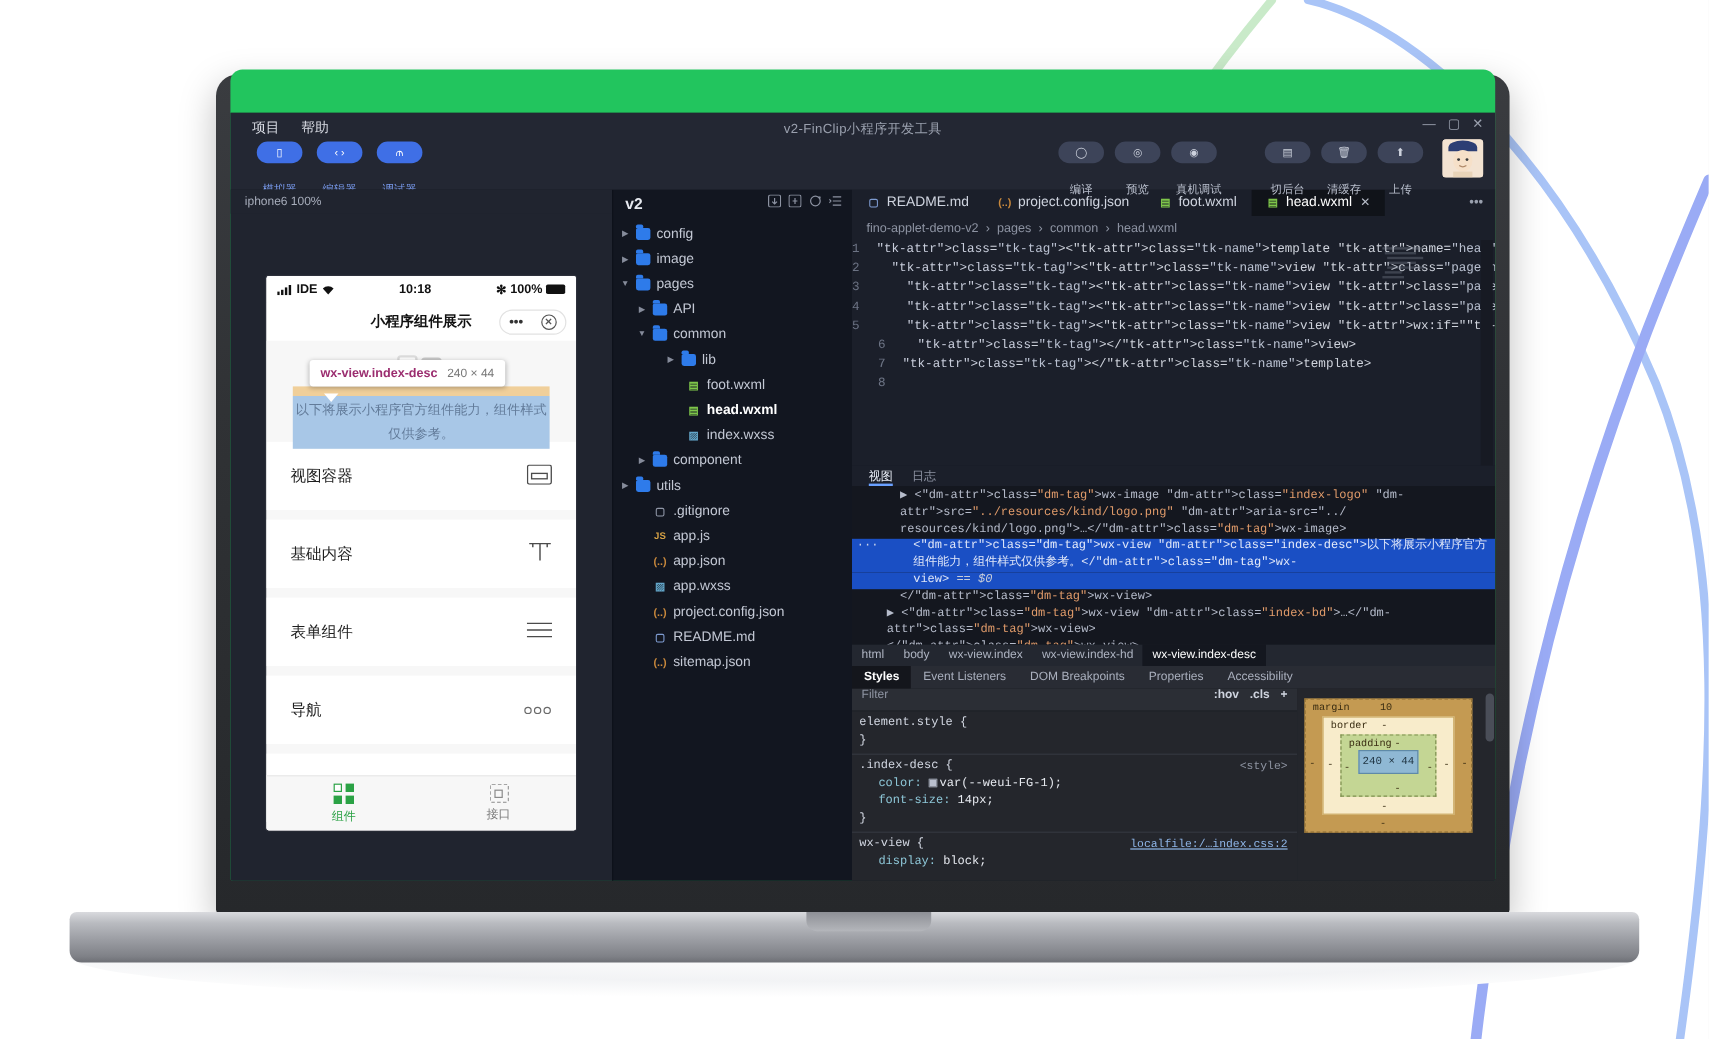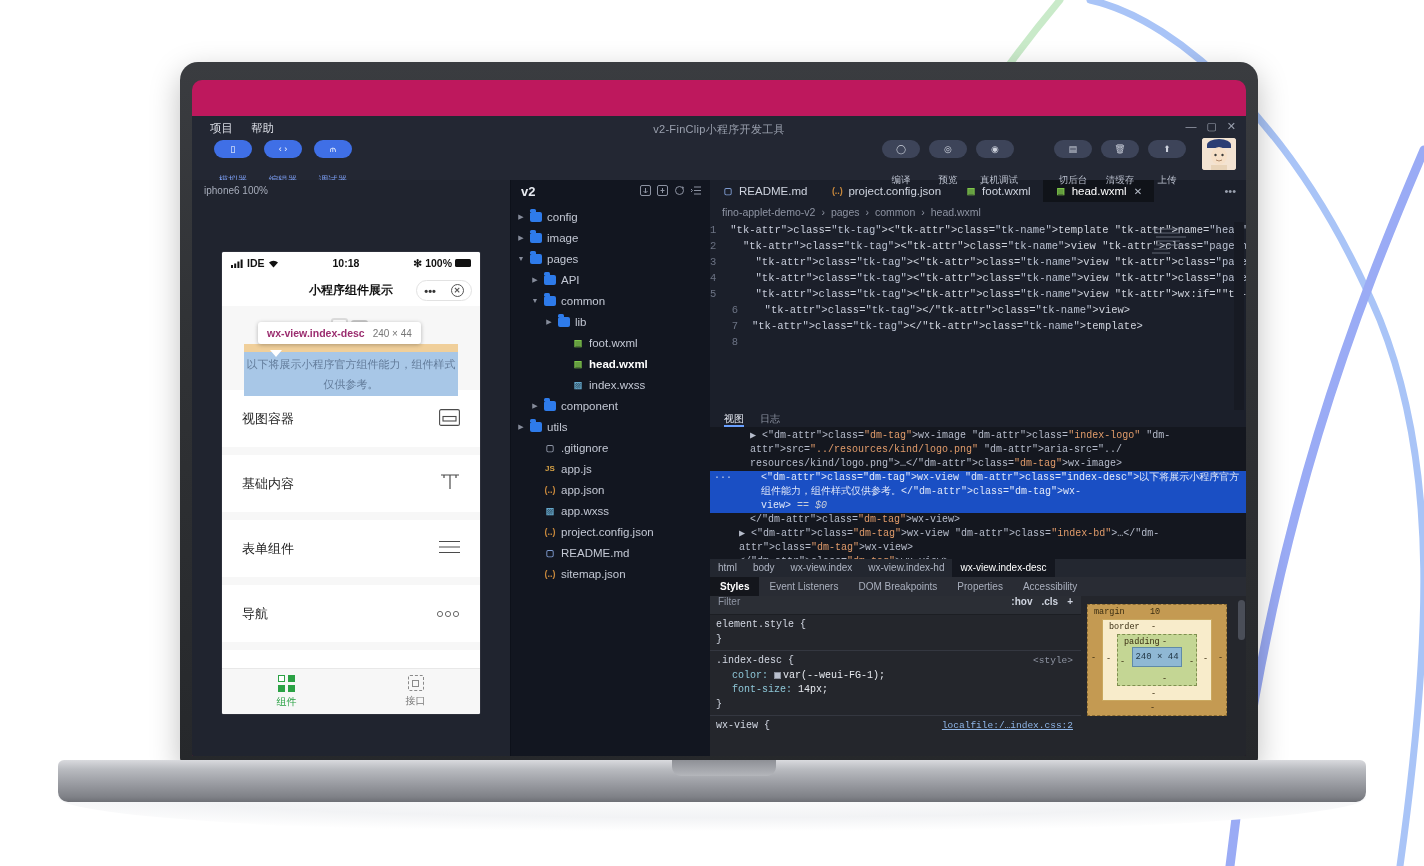--- a/index.html
+++ b/index.html
@@ -14,22 +14,22 @@
   .bg-svg { position: absolute; inset: 0; width: 1424px; height: 866px; pointer-events: none; }
 
   
   .laptop-lid {
     position: absolute; left: 180px; top: 62px; width: 1078px; height: 700px;
     background: linear-gradient(180deg,#3a3c40 0%, #303235 40%, #26282b 100%);
     border-radius: 18px 18px 4px 4px;
     box-shadow: 0 10px 30px rgba(0,0,0,.25);
   }
   .laptop-screen {
-    position: absolute; left: 192px; top: 80px; width: 1054px; height: 676px;
-    background: #be185d; border-radius: 10px 10px 2px 2px; overflow: hidden;
+    position: absolute; left: 192px; top: 58px; width: 1054px; height: 676px;
+    background: #22c55e; border-radius: 10px 10px 2px 2px; overflow: hidden;
   }
   .camera {
     position: absolute; left: 714px; top: 86px; width: 5px; height: 5px;
     border-radius: 50%; background: #4a4d52;
   }
   .laptop-base {
     position: absolute; left: 58px; top: 760px; width: 1308px; height: 42px;
     background: linear-gradient(180deg,#d9dade 0%, #b9bbc0 22%, #9b9da3 55%, #7f8187 88%, #6d6f75 100%);
     border-radius: 6px 6px 10px 10px;
   }
@@ -502,21 +502,21 @@
               <div class="tnode" style="padding-left: 20px;">
                 <span class="arrow">▶</span>
                 <span class="fld"></span>
                 <span>API</span>
               </div>
               <div class="tnode" style="padding-left: 20px;">
                 <span class="arrow">▼</span>
                 <span class="fld"></span>
                 <span>common</span>
               </div>
-              <div class="tnode" style="padding-left: 34px;">
+              <div class="tnode" style="padding-left: 44px;">
                 <span class="arrow">▶</span>
                 <span class="fld"></span>
                 <span>lib</span>
               </div>
               <div class="tnode" style="padding-left: 48px;">
                 <span class="arrow"></span>
                 <span class="fico wxml">▤</span>
                 <span>foot.wxml</span>
               </div>
               <div class="tnode sel" style="padding-left: 48px;">
@@ -682,20 +682,21 @@
                         <div class="sel-name">.index-desc {</div>
                         <span class="src">&lt;style&gt;</span>
                         <div class="prop">color: <span class="swatch"></span><span class="val">var(--weui-FG-1);</span></div>
                         <div class="prop">font-size: <span class="val">14px;</span></div>
                         <div class="sel-name">}</div>
                       </div>
                       <div class="css-div"></div>
                       <div class="css-rule">
                         <div class="sel-name">wx-view {</div>
                         <span class="src link">localfile:/…index.css:2</span>
+                        <div class="prop">display: <span class="val">block;</span></div>
                       </div>
                     </div>
                 </div>
               </div>
 
               <div class="styles-right">
                 <div class="boxmodel">
                   <span class="bm-label">margin</span>
                   <span class="bm-num" style="left:62px">10</span>
                   <span class="bm-dash" style="left:3px; top:48px">-</span>

